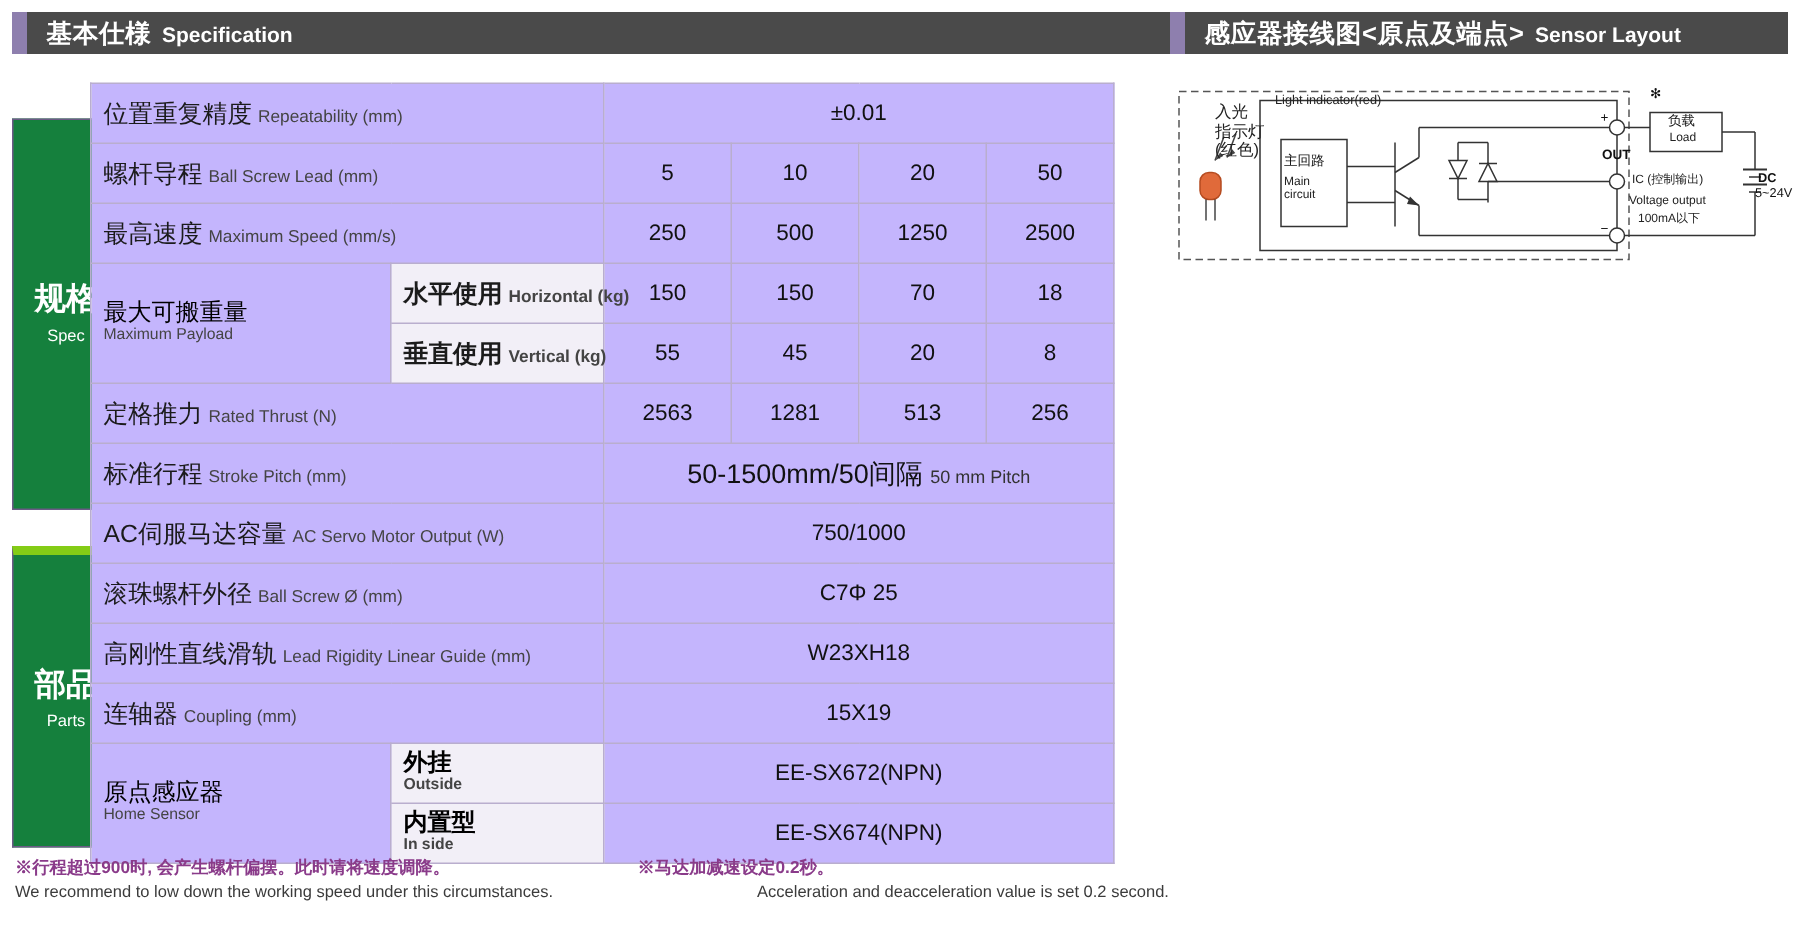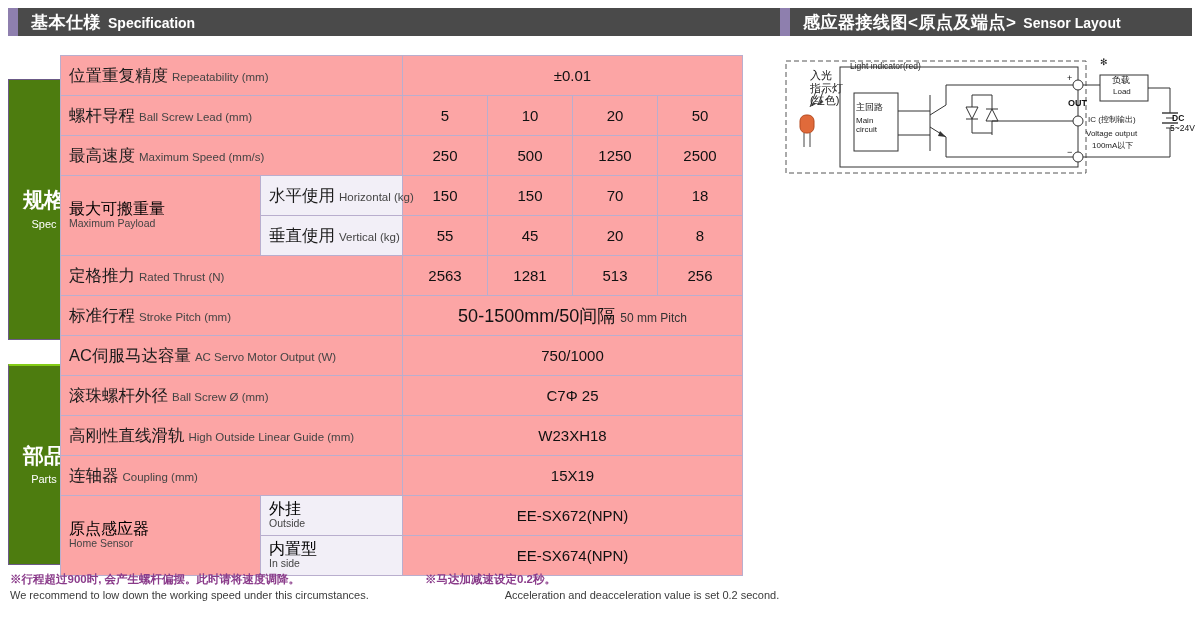--- a/index.html
+++ b/index.html
@@ -35,54 +35,54 @@
   #sensor-header { left: 780px; top: 8px; width: 412px; }
 
   
   .spec-wrap {
     position: absolute; left: 8px; top: 55px;
     width: 734px; height: 510px;
     display: flex;
   }
   .side-label {
     width: 72px;
-    background: #4d7c0f;
+    background: #15803d;
     color: #ffffff;
     display: flex; flex-direction: column; align-items: center; justify-content: center;
     border: 1px solid #6b5a86;
     margin-top: 24px;
   }
   .side-label .sl-cn {
     font-size: 21px; font-weight: bold; line-height: 1.08; text-align: center;
   }
   .side-label .sl-en { font-size: 11px; margin-top: 6px; }
   #side-spec { height: 288px; }
-  #side-parts { height: 222px; border-top: 2px solid #84cc16; }
+  #side-parts { height: 222px; border-top: 6px solid #84cc16; }
 
   .side-col { display: flex; flex-direction: column; width: 52px; }
 
   table.spec {
     border-collapse: collapse;
     width: 682px;
     table-layout: fixed;
   }
   table.spec td {
     border: 1px solid #b9aece;
     padding: 0 8px;
     height: 40px;
     vertical-align: middle;
-    background: #fca5a5;
+    background: #c4b5fd;
   }
   td.lbl {
     background: #f2eff7;
     white-space: nowrap;
   }
   td.lbl .cn { font-size: 16.5px; color: #1b1b1b; }
   td.lbl .en { font-size: 11.5px; color: #444; margin-left: 4px; }
-  td.lbl.sub { background: #f2eff7; }
+  td.lbl.sub { background: #f2eff7; font-weight: bold; }
   td.lbl .cn2 { font-size: 16px; display:block; line-height:1.05; }
   td.lbl .en2 { font-size: 10.5px; color:#444; display:block; line-height:1.1; }
 
   td.val {
     text-align: center;
     font-size: 15px;
     color: #111;
   }
   td.val.small { font-size: 18px; }
   td.val .note { font-size: 12px; color: #333; }
@@ -230,21 +230,21 @@
 
         <tr>
           <td class="lbl" colspan="2">
             <span class="cn">滚珠螺杆外径</span><span class="en">Ball Screw Ø (mm)</span>
           </td>
           <td class="val" colspan="4">C7Φ 25</td>
         </tr>
 
         <tr>
           <td class="lbl" colspan="2">
-            <span class="cn">高刚性直线滑轨</span><span class="en">High Outside Linear Guide (mm)</span>
+            <span class="cn">高刚性直线滑轨</span><span class="en">Lead Rigidity Linear Guide (mm)</span>
           </td>
           <td class="val" colspan="4">W23XH18</td>
         </tr>
 
         <tr>
           <td class="lbl" colspan="2">
             <span class="cn">连轴器</span><span class="en">Coupling (mm)</span>
           </td>
           <td class="val" colspan="4">15X19</td>
         </tr>

